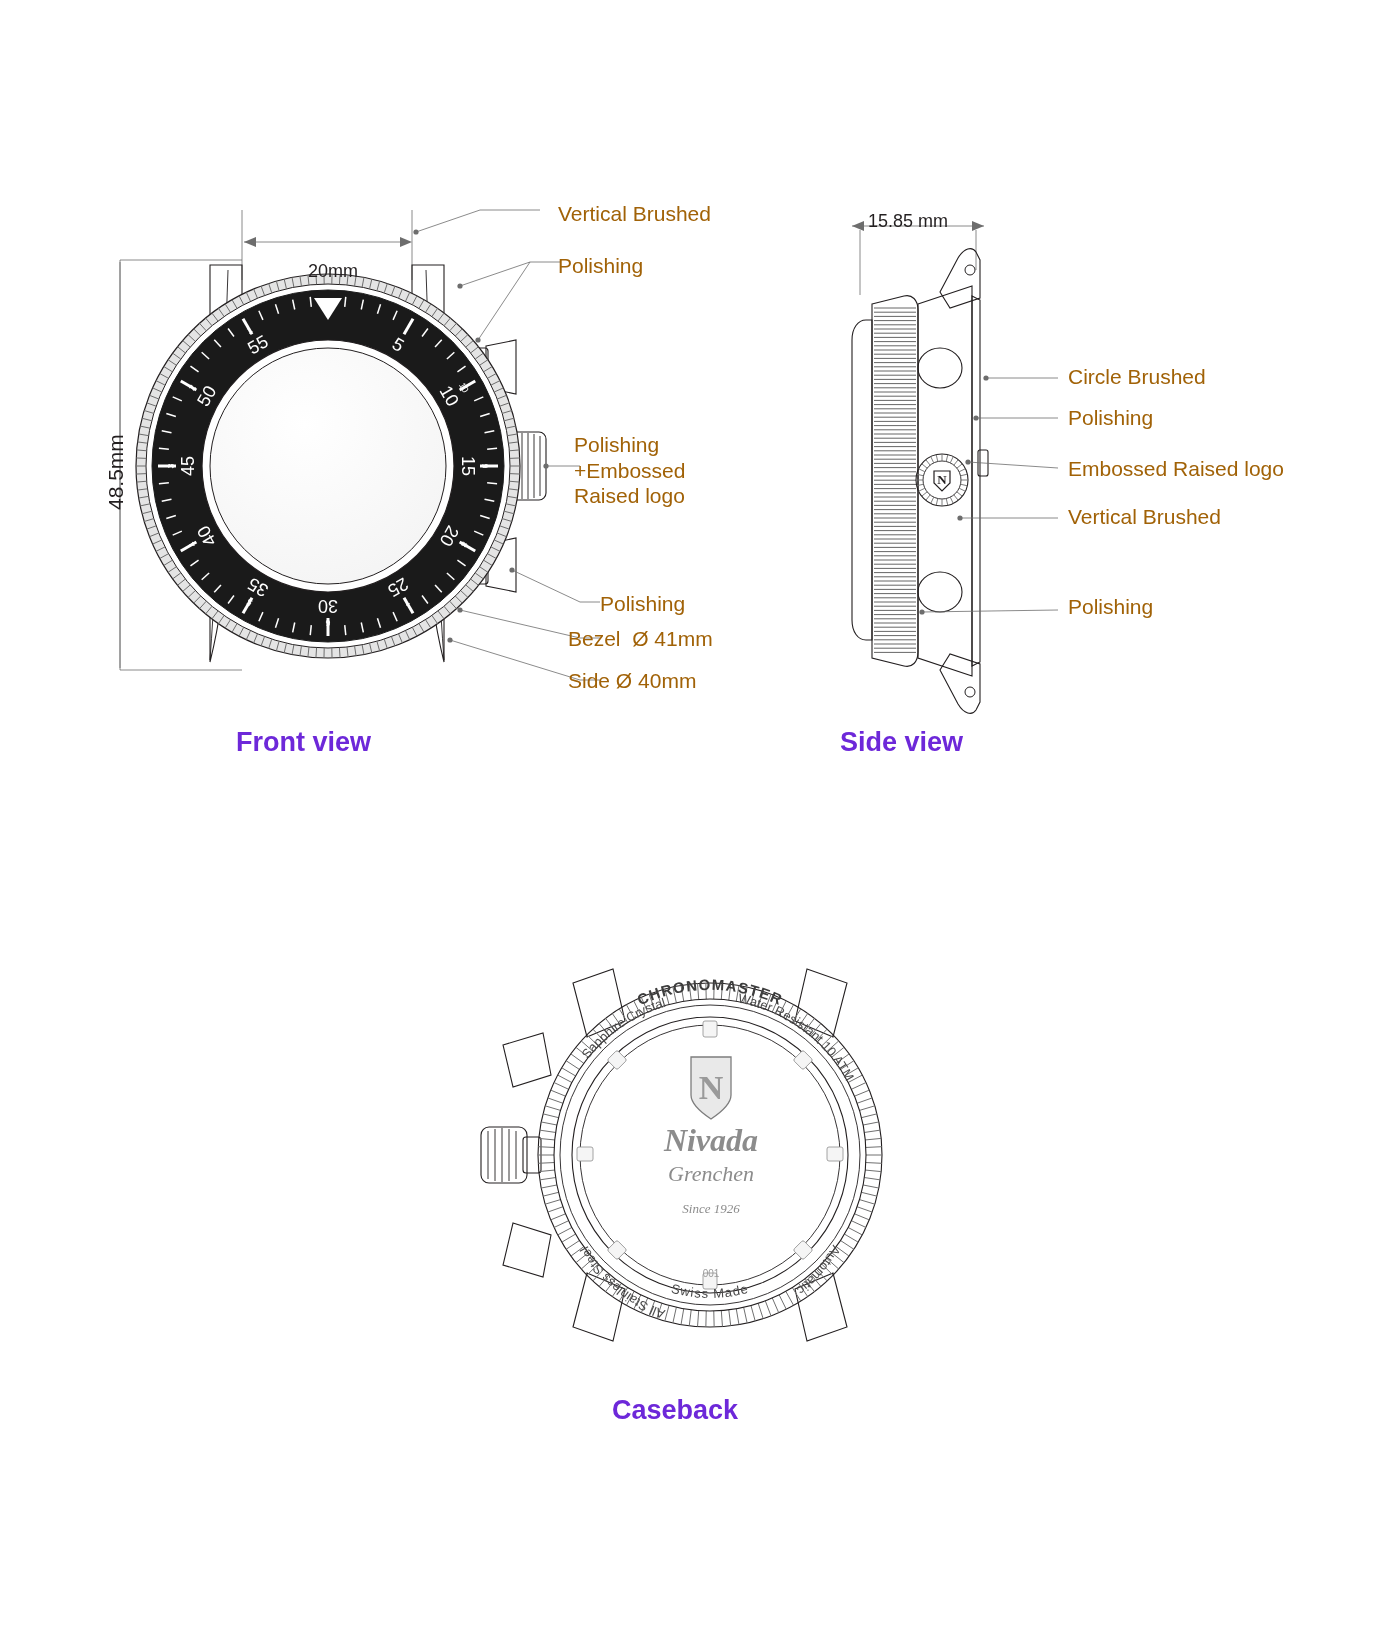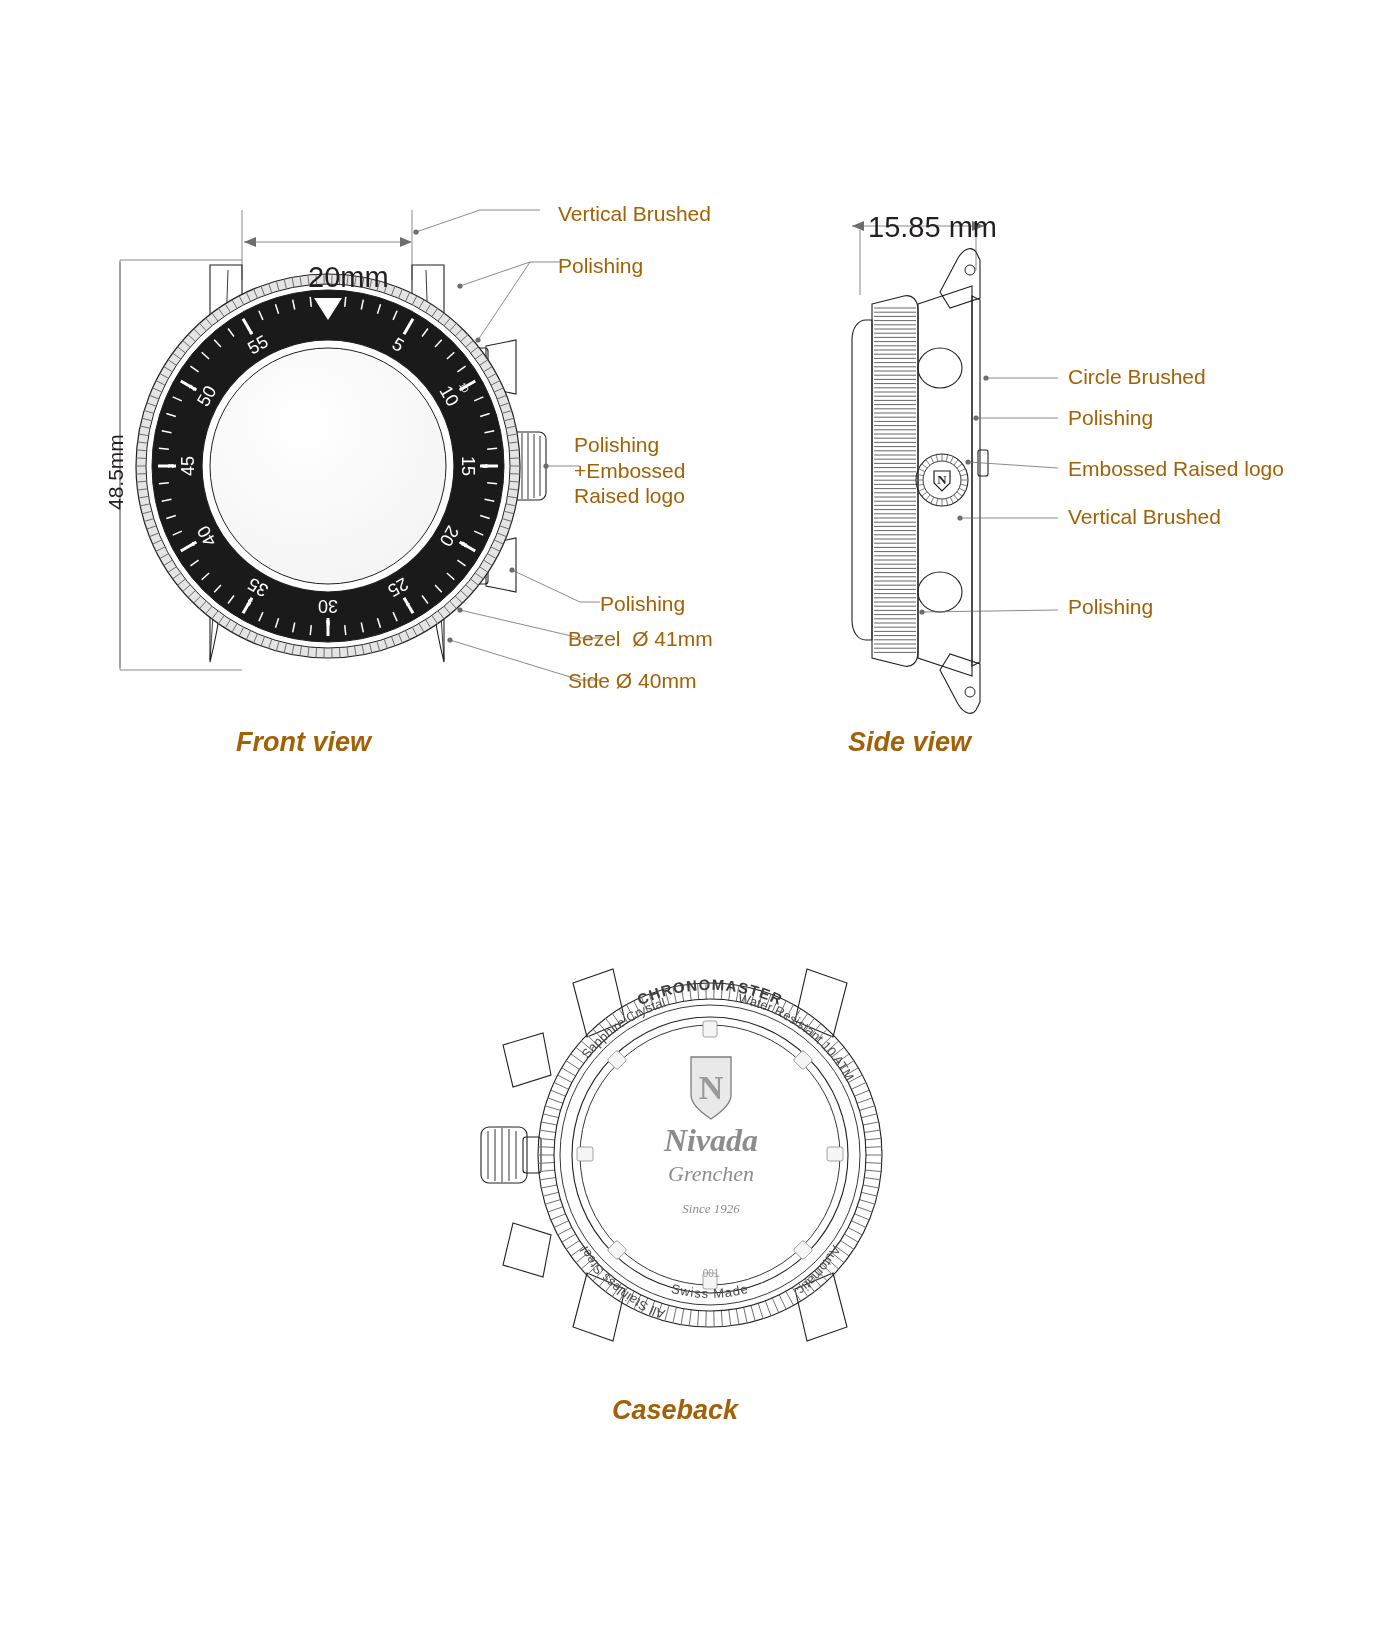--- a/index.html
+++ b/index.html
@@ -17,38 +17,37 @@
   }
   .stage {
     position: absolute;
     left: 0; top: 0;
     width: 1400px;
     height: 1639px;
   }
   .view-caption {
     position: absolute;
     font-family: "Liberation Sans", sans-serif;
-    font-style: italic;
     font-weight: bold;
     font-size: 27px;
-    color: #a16207;
+    color: #6d28d9;
     white-space: nowrap;
   }
   .callout {
     position: absolute;
     font-family: "Liberation Sans", sans-serif;
     font-size: 21px;
     color: #a16207;
     white-space: pre;
     line-height: 1.22;
   }
   .dim-label {
     position: absolute;
     font-family: "Liberation Sans", sans-serif;
-    font-size: 29px;
+    font-size: 18px;
     color: #231f20;
     white-space: nowrap;
   }
   .dim-vert {
     position: absolute;
     font-family: "Liberation Sans", sans-serif;
     font-size: 21px;
     color: #231f20;
     white-space: nowrap;
     transform: rotate(-90deg);
@@ -605,21 +604,21 @@
   </svg>
 
   <div class="dim-label" style="left:868px; top:211px;">15.85 mm</div>
 
   <div class="callout" style="left:1068px; top:364px;">Circle Brushed</div>
   <div class="callout" style="left:1068px; top:405px;">Polishing</div>
   <div class="callout" style="left:1068px; top:456px;">Embossed Raised logo</div>
   <div class="callout" style="left:1068px; top:504px;">Vertical Brushed</div>
   <div class="callout" style="left:1068px; top:594px;">Polishing</div>
 
-  <div class="view-caption" style="left:840px; top:727px;margin-left:8px;">Side view</div>
+  <div class="view-caption" style="left:840px; top:727px;">Side view</div>
 
   <svg width="520" height="440" style="position:absolute; left:455px; top:925px;">
     <defs>
       <radialGradient id="cbOuter" cx="42%" cy="30%" r="78%">
         <stop offset="0%" stop-color="#fbfbfb"></stop>
         <stop offset="60%" stop-color="#e2e2e2"></stop>
         <stop offset="100%" stop-color="#b9b9b9"></stop>
       </radialGradient>
       <radialGradient id="cbInner" cx="40%" cy="28%" r="80%">
         <stop offset="0%" stop-color="#f0f0f0"></stop>

